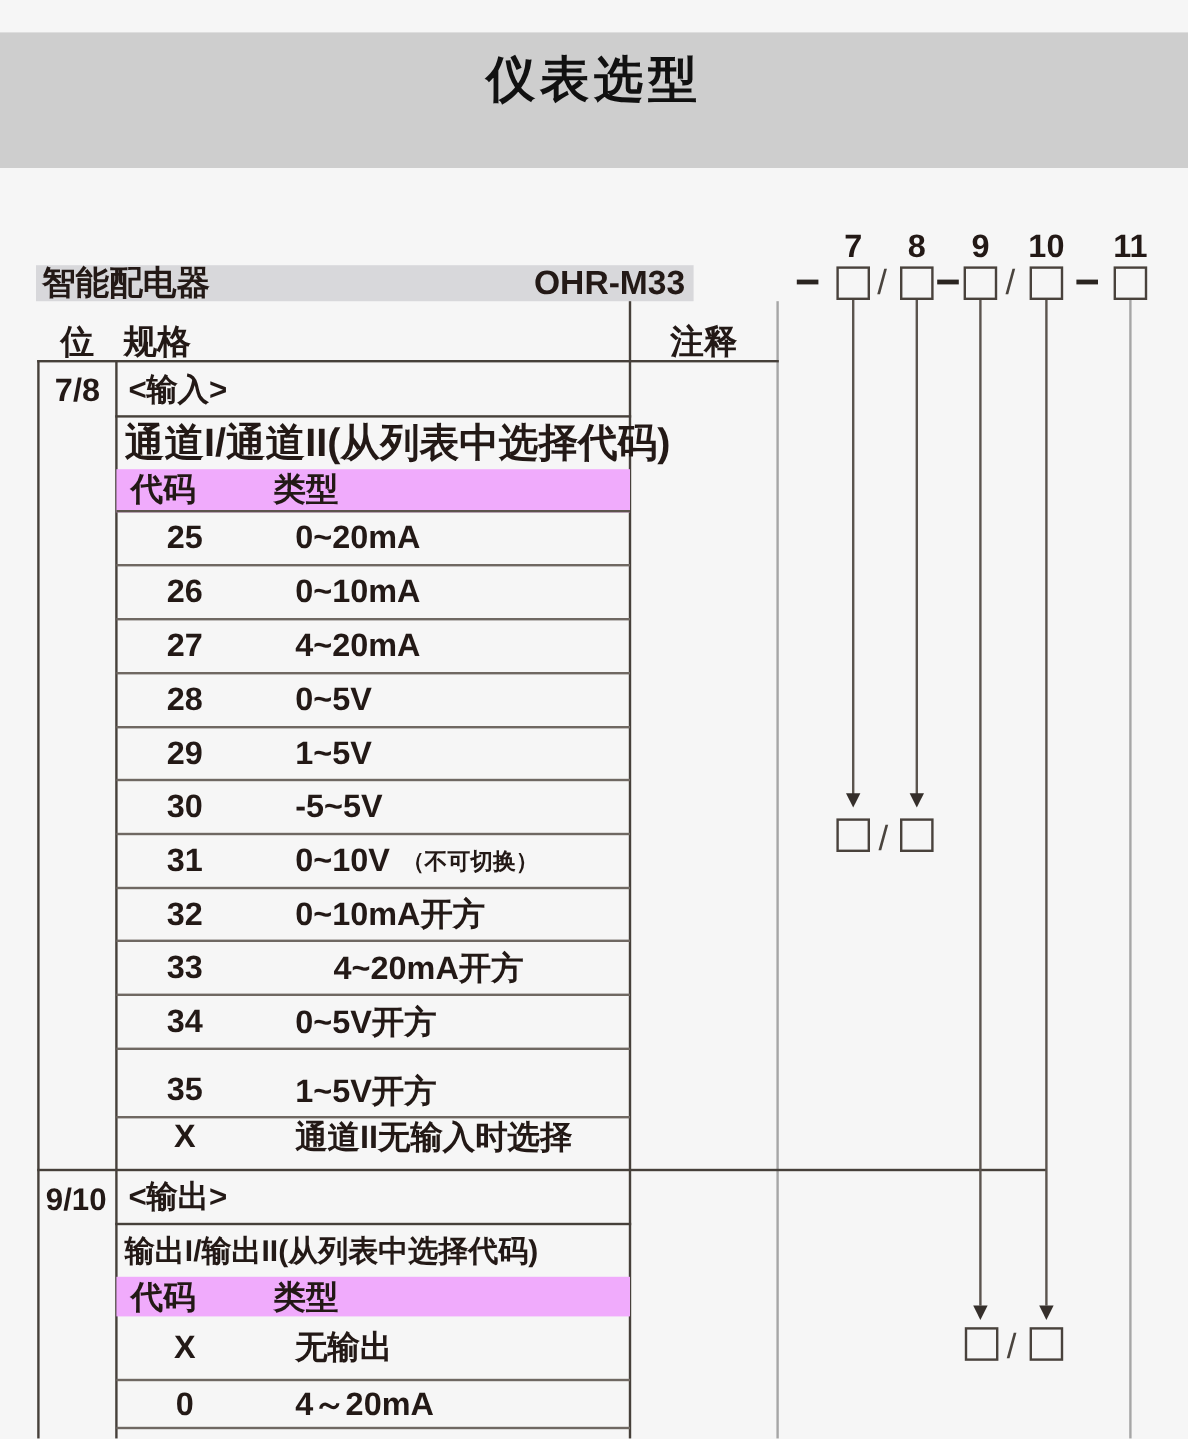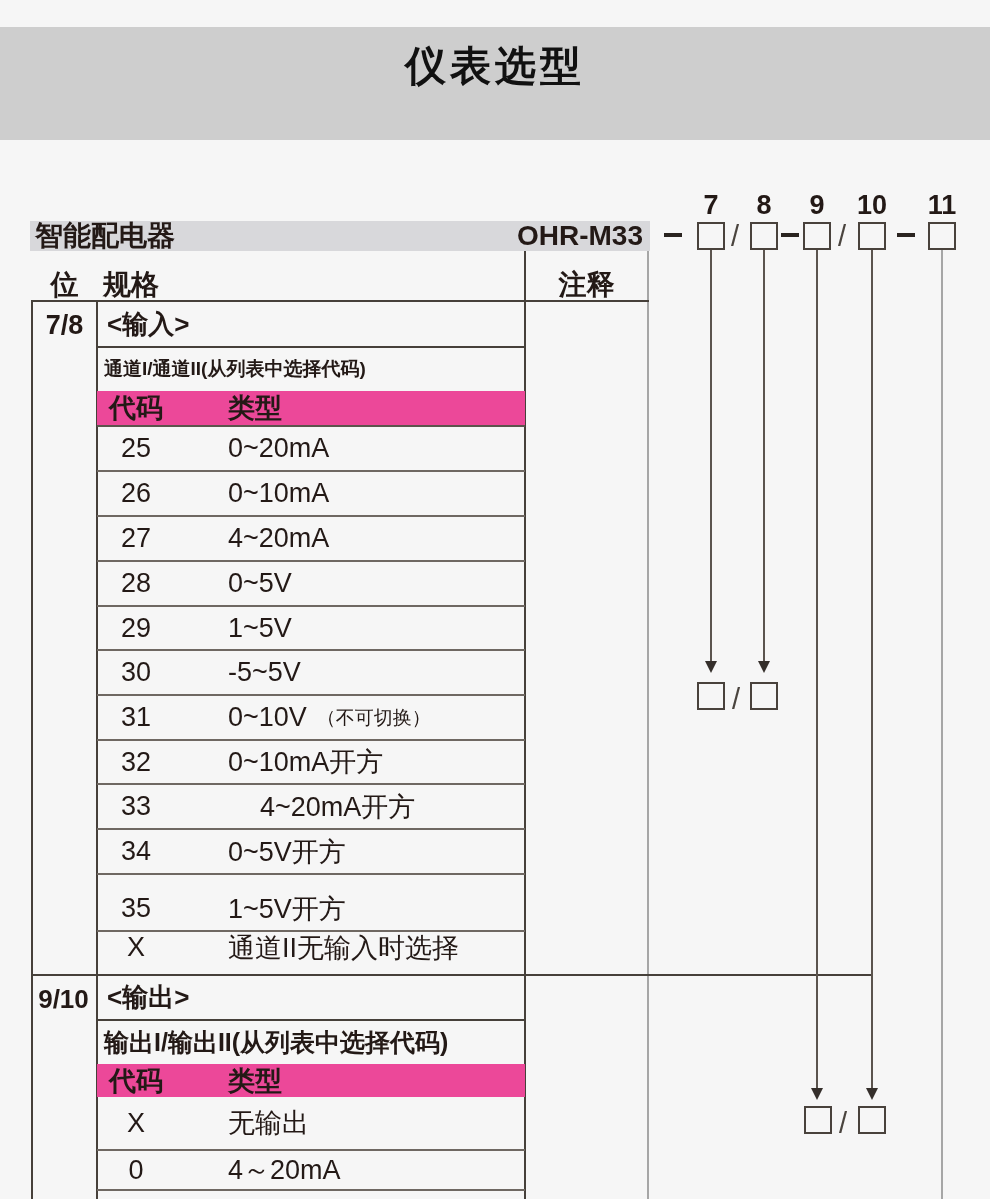--- a/index.html
+++ b/index.html
@@ -6,40 +6,40 @@
   .page{position:relative;width:990px;height:1199px;background:#f6f6f6;overflow:hidden;
         font-family:"Liberation Sans","DejaVu Sans",sans-serif;color:#231916;}
   .page span, .page div{box-sizing:border-box;}
 
   
   .title-band{position:absolute;left:0;top:27px;width:990px;height:113px;background:#cecece;text-align:center;}
   .title-band h1{margin:0;padding-top:17px;font-size:41px;line-height:1.1;font-weight:700;letter-spacing:4px;color:#111;}
   .title-band p{margin:2px 0 0 0;font-size:20px;font-weight:400;color:#1b1b1b;letter-spacing:0.5px;}
 
   
-  .model-row{position:absolute;left:30px;top:221px;width:620px;height:30px;background:#d8d8db;
+  .model-row{position:absolute;left:30px;top:221px;width:548px;height:30px;background:#d8d8db;
              display:flex;justify-content:space-between;align-items:center;padding:0 7px 0 5px;
              font-size:28px;font-weight:700;}
 
   
   .hline,.vline{position:absolute;background:#46403a;}
   .gray-line{background:#a6a6a6;}
 
   
   .colhdr{position:absolute;font-size:28px;font-weight:700;}
 
   
   .poslabel{position:absolute;font-size:27px;font-weight:700;text-align:center;}
   .rowflex{position:absolute;display:flex;align-items:center;font-weight:700;white-space:nowrap;}
-  .band{position:absolute;left:97px;width:428px;background:#ec4899;display:flex;align-items:center;
+  .band{position:absolute;left:97px;width:428px;background:#f0abfc;display:flex;align-items:center;
         font-size:27px;font-weight:700;}
   .band .bcode{width:78px;text-align:center;}
   .band .btype{margin-left:53px;}
   .crow{position:absolute;left:97px;width:428px;display:flex;align-items:center;
-        font-size:27px;font-weight:400;border-bottom:2px solid #6f6862;}
+        font-size:27px;font-weight:700;border-bottom:2px solid #6f6862;padding-left:18px;}
   .crow.noline{border-bottom:none;}
   .crow .code{width:78px;text-align:center;}
   .crow .type{margin-left:53px;white-space:nowrap;}
   .crow .note{font-size:19px;margin-left:10px;white-space:nowrap;}
 
   
   .cbox{position:absolute;width:28px;height:28px;border:2px solid #49423c;background:transparent;}
   .digit{position:absolute;width:44px;text-align:center;font-size:27px;font-weight:700;}
   .dash{position:absolute;width:18px;height:4px;background:#2a2420;}
   .slash{position:absolute;font-size:29px;font-weight:400;color:#4a443e;}
@@ -70,21 +70,21 @@
   <div class="vline" style="left:96px;top:301px;width:2px;height:898px;"></div>
   <div class="vline" style="left:524px;top:251px;width:2px;height:948px;"></div>
   <div class="vline gray-line" style="left:647px;top:251px;width:2px;height:948px;"></div>
   <div class="hline" style="left:31px;top:300px;width:618px;height:2px;"></div>
   <div class="hline" style="left:96px;top:346px;width:430px;height:2px;"></div>
   <div class="hline" style="left:31px;top:974px;width:841px;height:2px;"></div>
   <div class="hline" style="left:96px;top:1019px;width:430px;height:2px;"></div>
 
   <span class="poslabel" style="left:32px;top:310px;width:65px;">7/8</span>
   <div class="rowflex" style="left:107px;top:302px;height:45px;font-size:26px;">&lt;输入&gt;</div>
-  <div class="rowflex" style="left:104px;top:347px;height:44px;font-size:19px;">通道I/通道II(从列表中选择代码)</div>
+  <div class="rowflex" style="left:104px;top:347px;height:44px;font-size:33px;">通道I/通道II(从列表中选择代码)</div>
 
   <div class="band" style="top:391px;height:36px;border-bottom:2px solid #5c544d;">
     <span class="bcode">代码</span>
     <span class="btype">类型</span>
   </div>
 
   <div class="crow" style="top:427px;height:45px;">
     <span class="code">25</span>
     <span class="type">0~20mA</span>
   </div>

